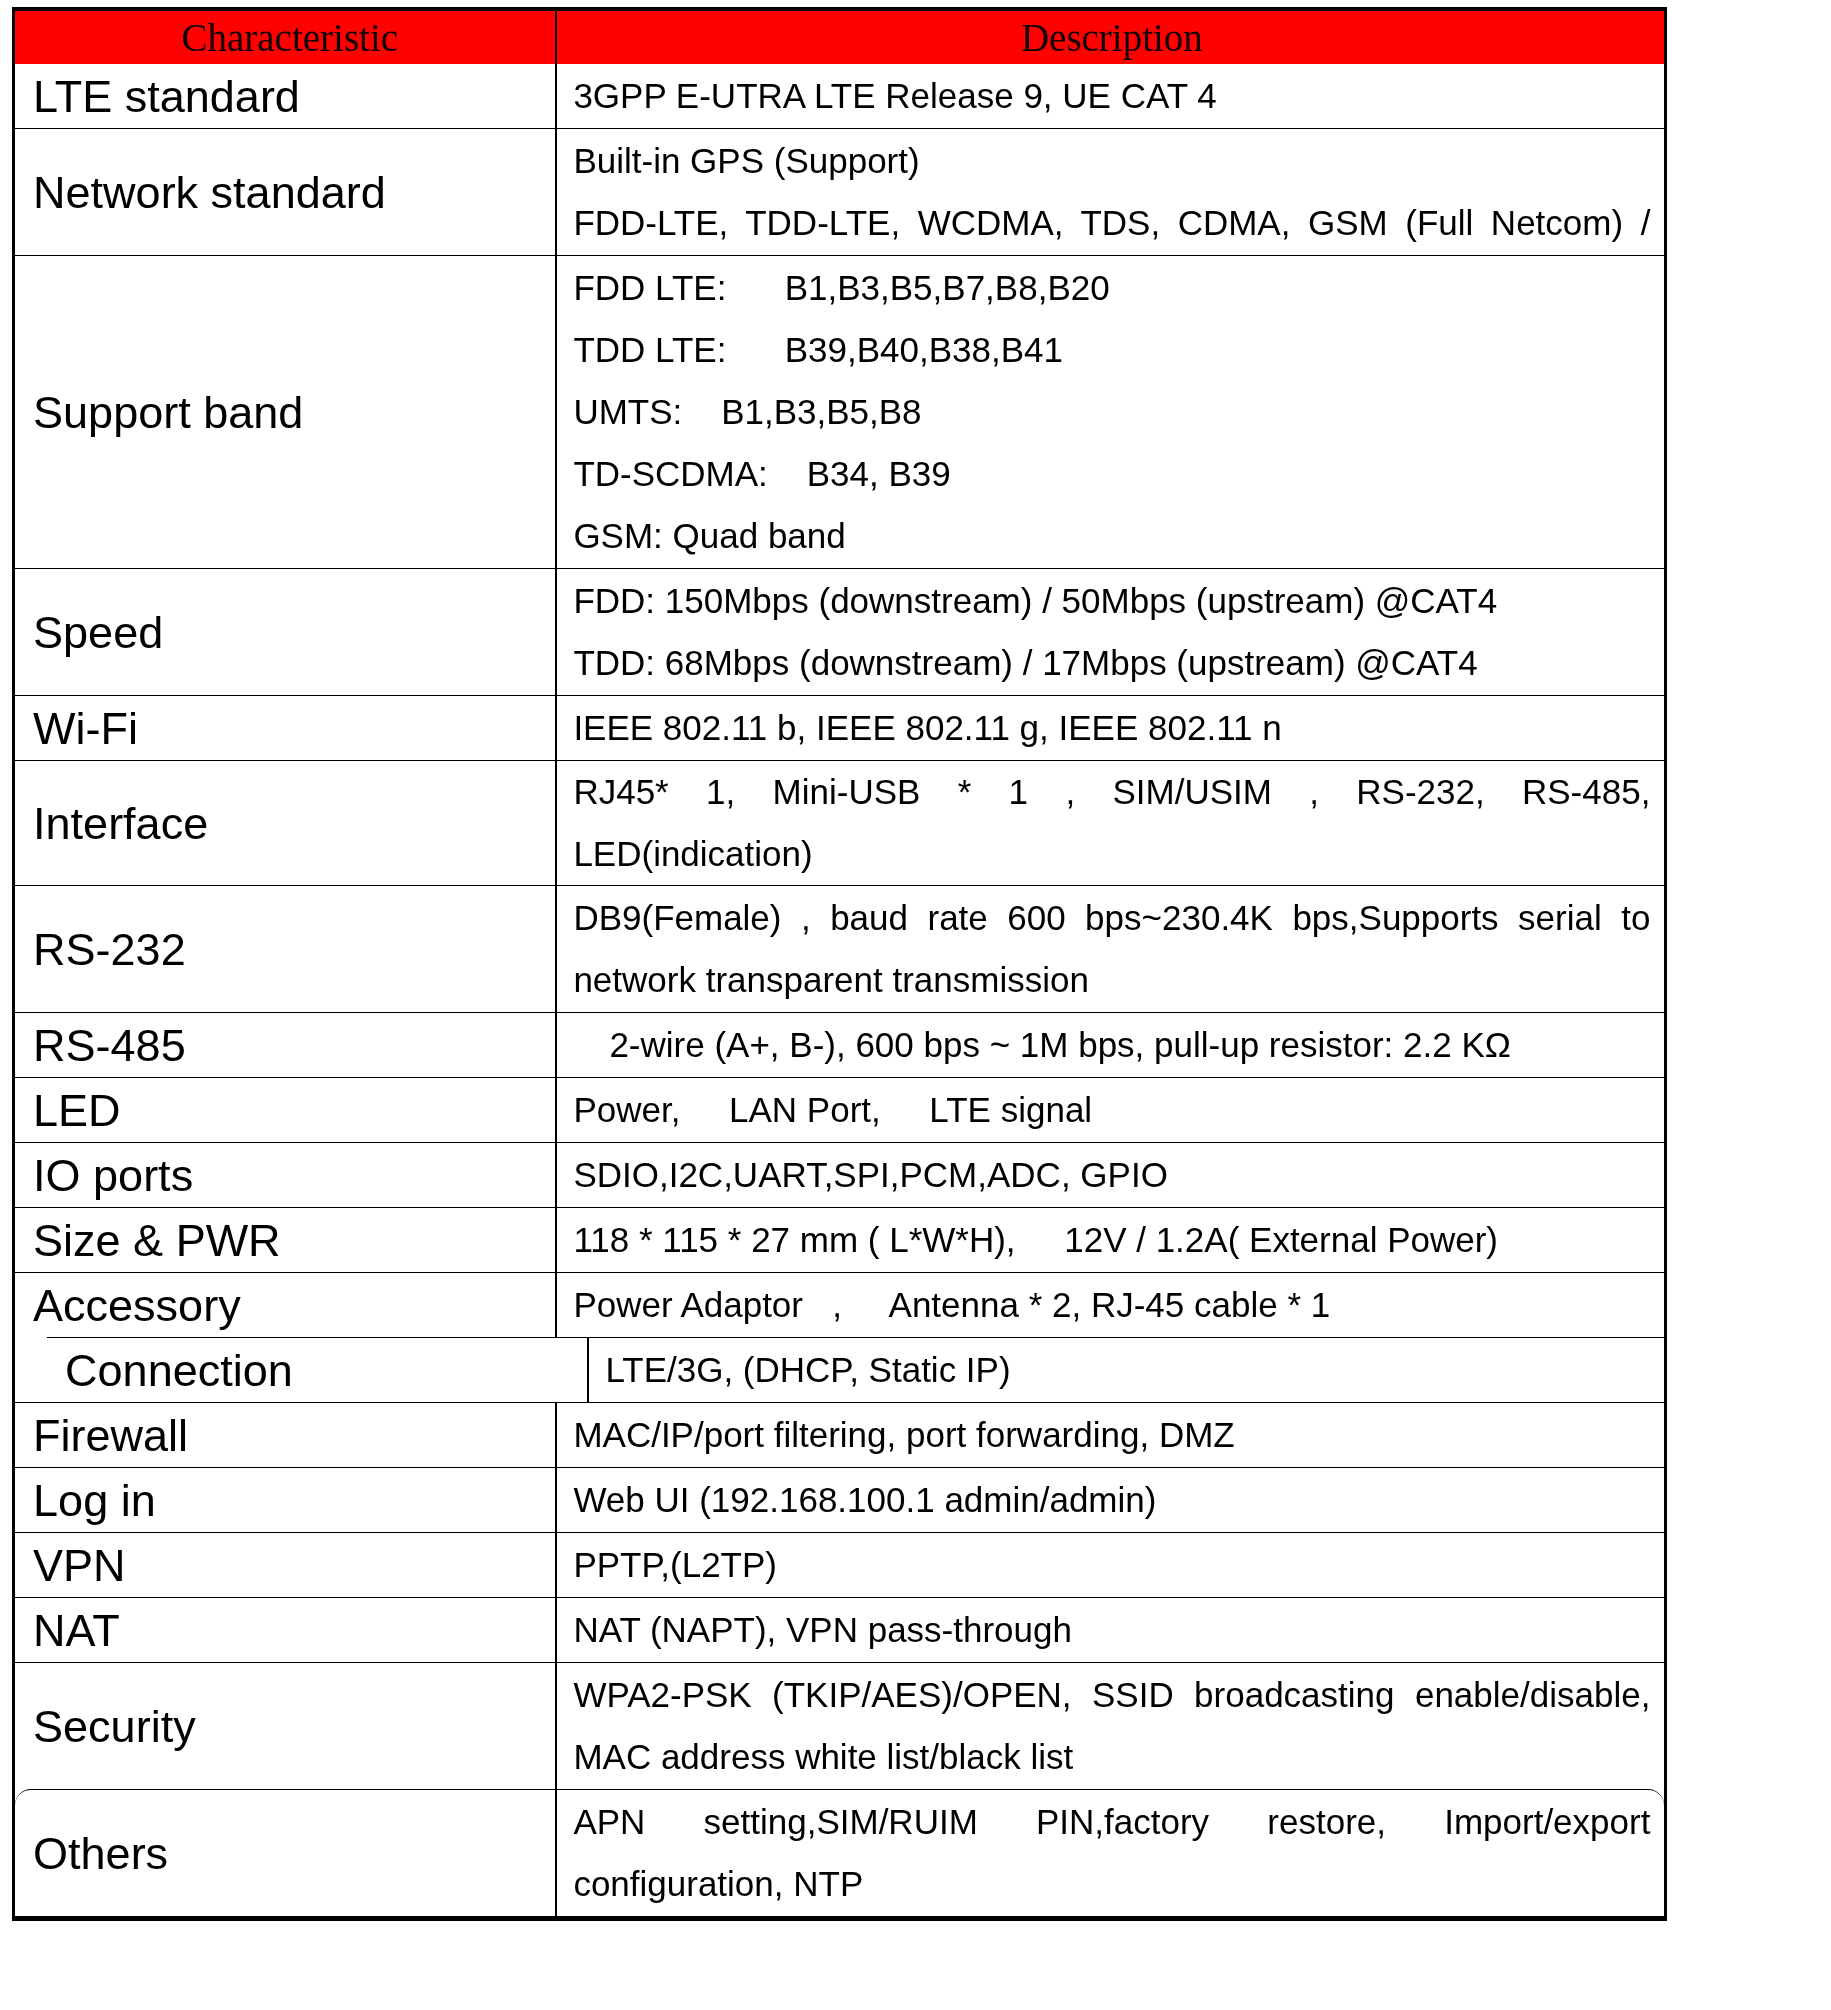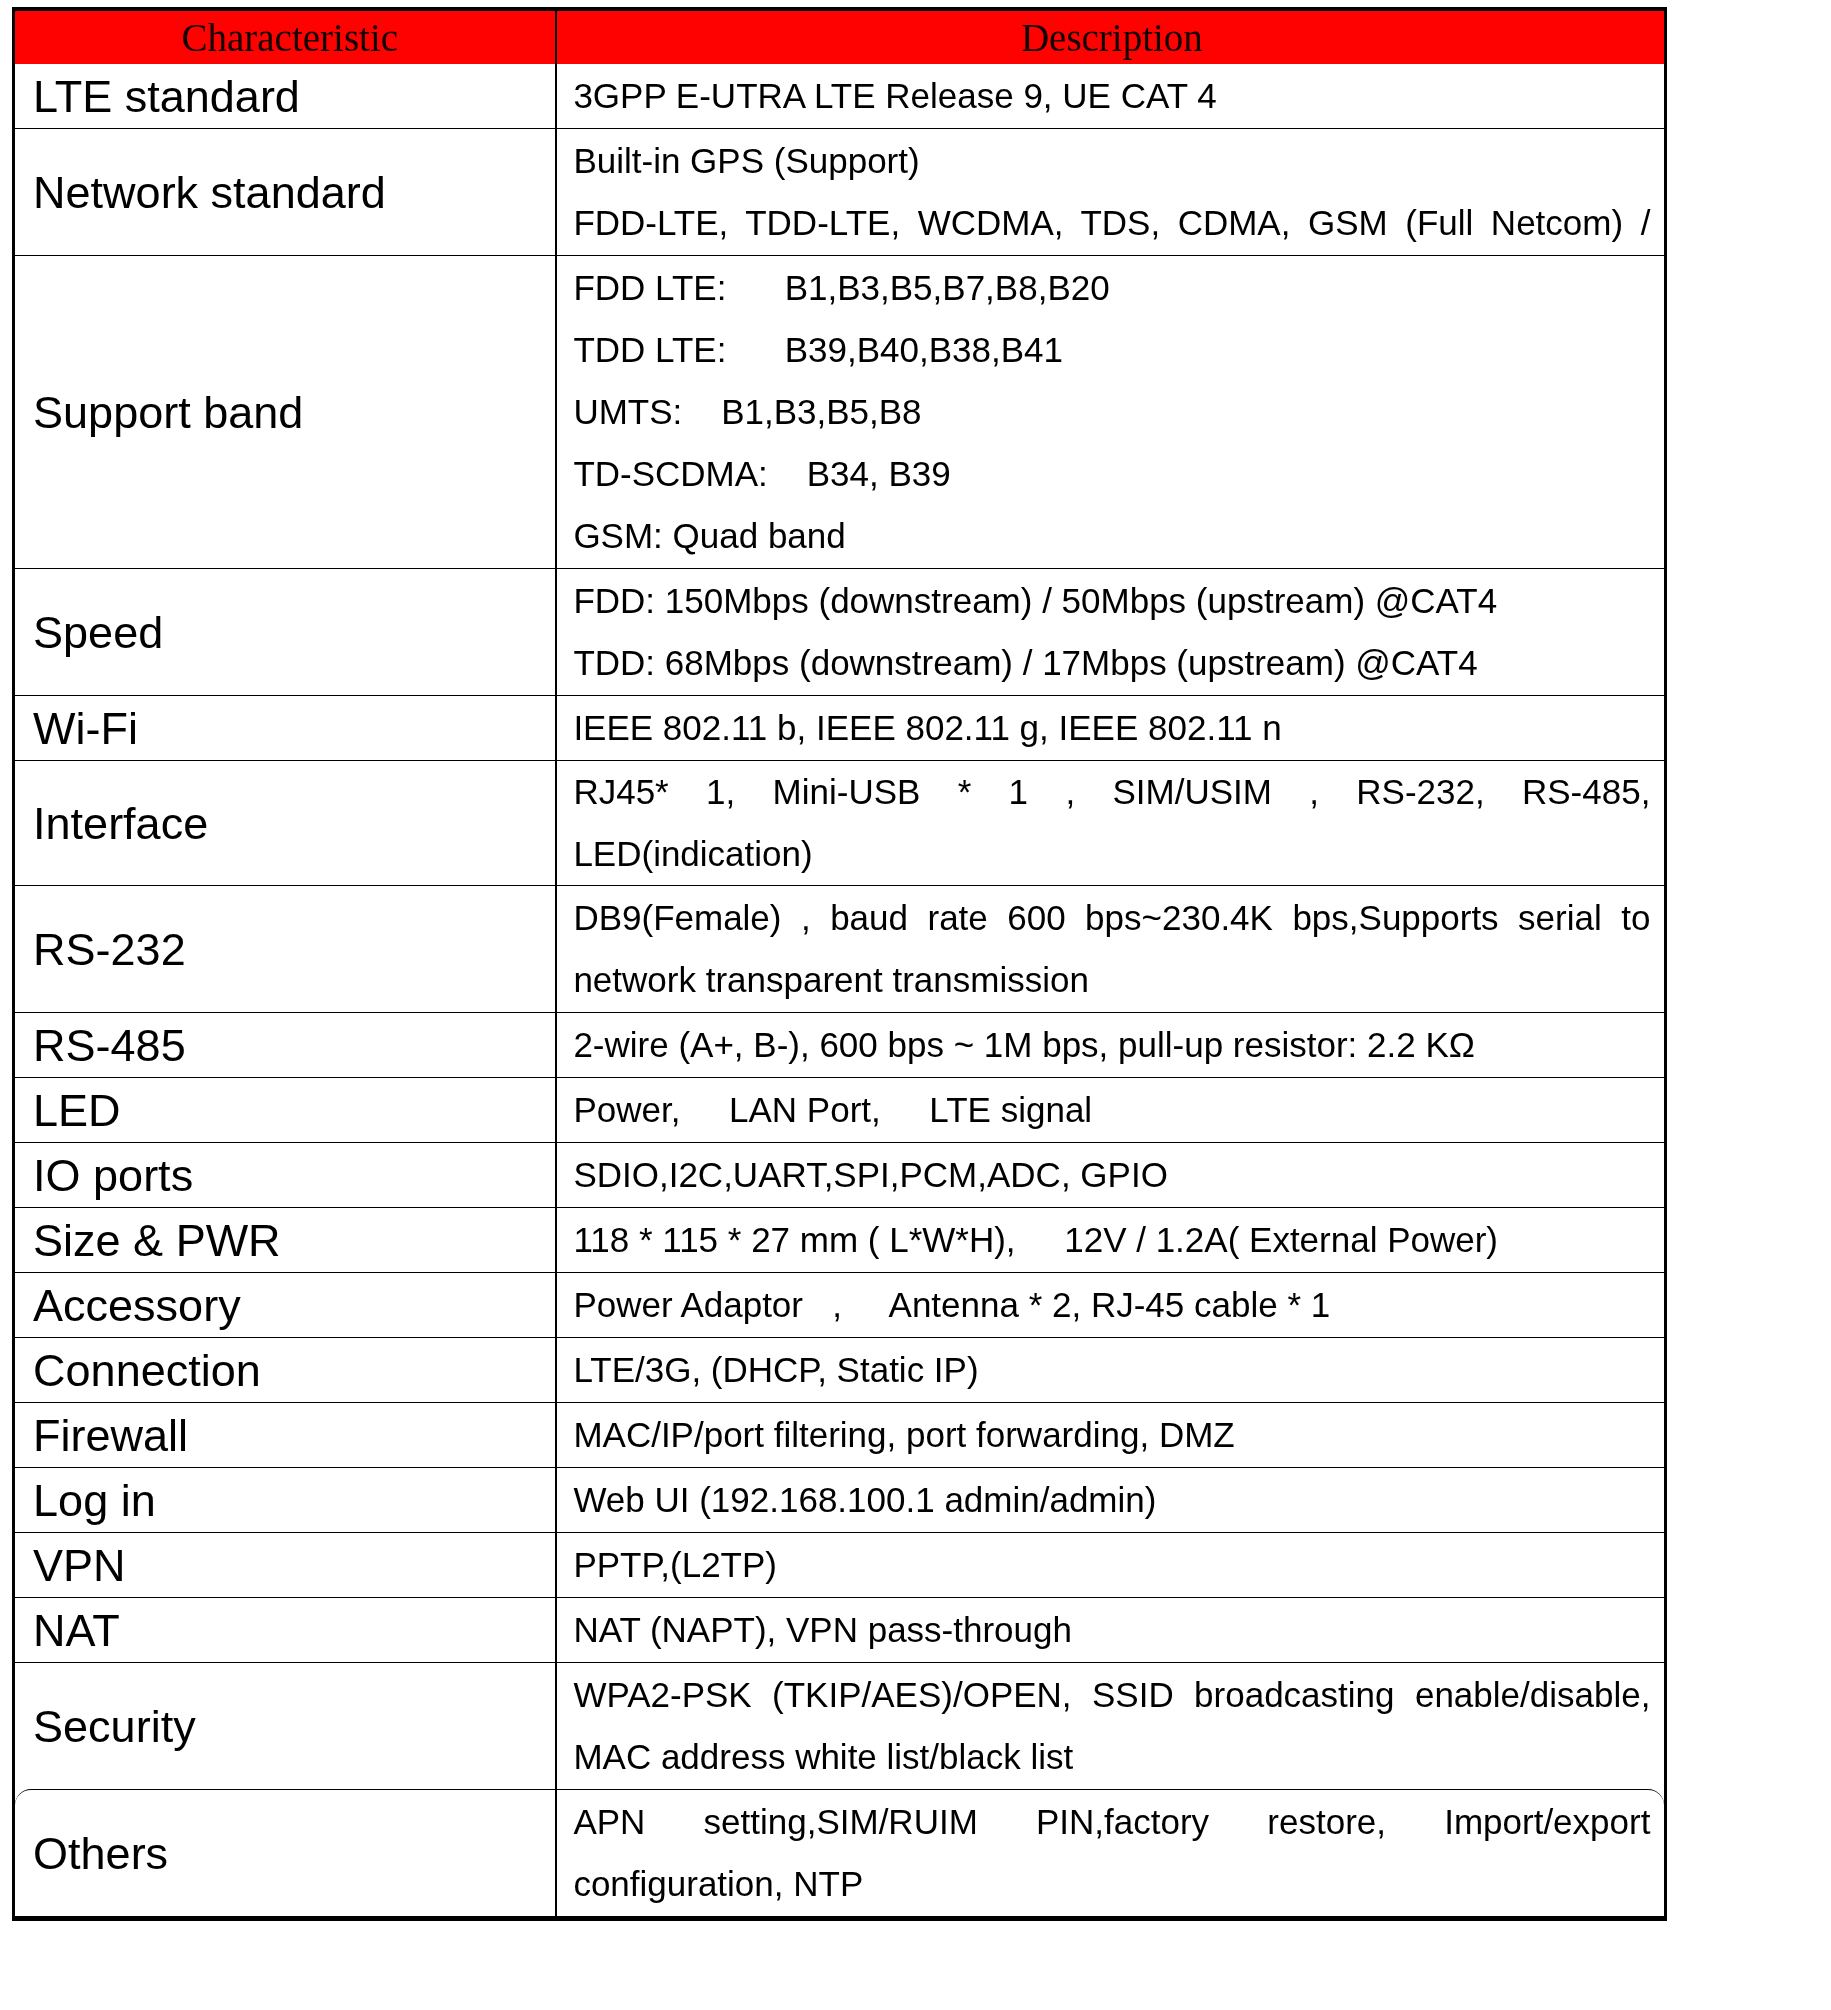--- a/index.html
+++ b/index.html
@@ -140,21 +140,21 @@
       </div>
       <div class="row" style="min-height: 126px;">
         <div class="cell-label">
           <div class="label-text">RS-232</div>
         </div>
         <div class="cell-desc">
           <div class="line justify">DB9(Female) ,  baud rate 600 bps~230.4K bps,Supports serial to</div>
           <div class="line pre">network transparent transmission</div>
         </div>
       </div>
-      <div class="row" style="min-height: 64px;">
+      <div class="row" style="min-height: 64px; gap: 36px;">
         <div class="cell-label">
           <div class="label-text">RS-485</div>
         </div>
         <div class="cell-desc">
           <div class="line pre">2-wire (A+, B-), 600 bps ~ 1M bps, pull-up resistor: 2.2 KΩ</div>
         </div>
       </div>
       <div class="row" style="min-height: 64px;">
         <div class="cell-label">
           <div class="label-text">LED</div>
@@ -180,21 +180,21 @@
         </div>
       </div>
       <div class="row" style="min-height: 64px;">
         <div class="cell-label">
           <div class="label-text">Accessory</div>
         </div>
         <div class="cell-desc">
           <div class="line pre">Power Adaptor   ,     Antenna * 2, RJ-45 cable * 1</div>
         </div>
       </div>
-      <div class="row" style="min-height: 64px;">
+      <div class="row" style="min-height: 64px; margin-left: 32px;">
         <div class="cell-label">
           <div class="label-text">Connection</div>
         </div>
         <div class="cell-desc">
           <div class="line pre">LTE/3G, (DHCP, Static IP)</div>
         </div>
       </div>
       <div class="row" style="min-height: 64px;">
         <div class="cell-label">
           <div class="label-text">Firewall</div>

